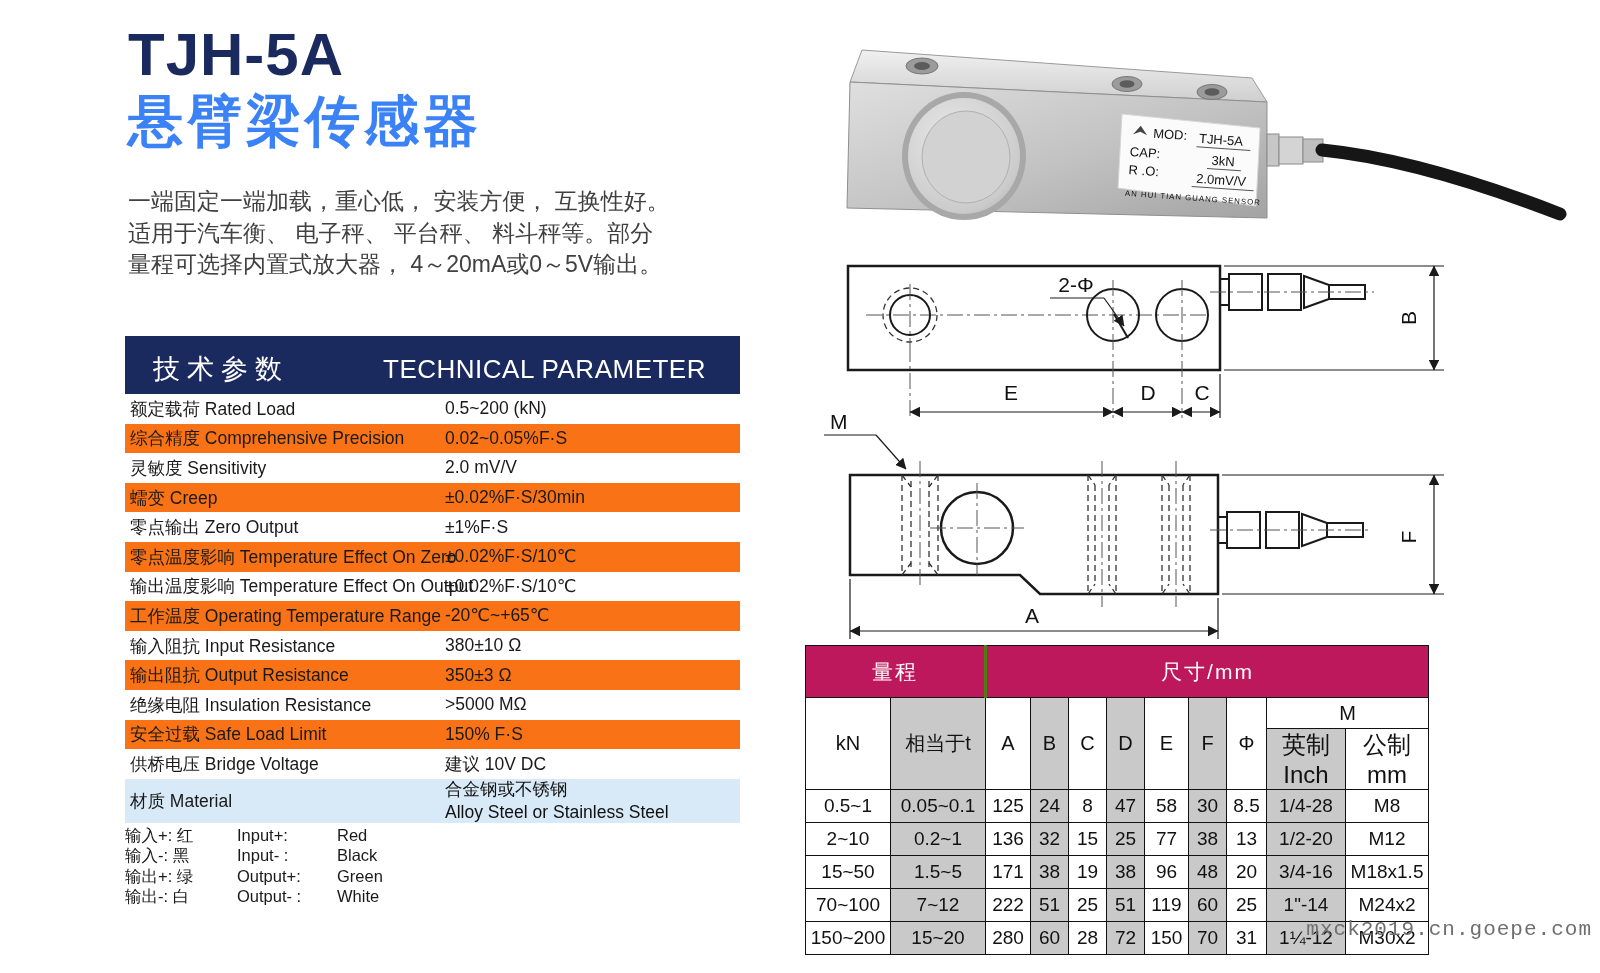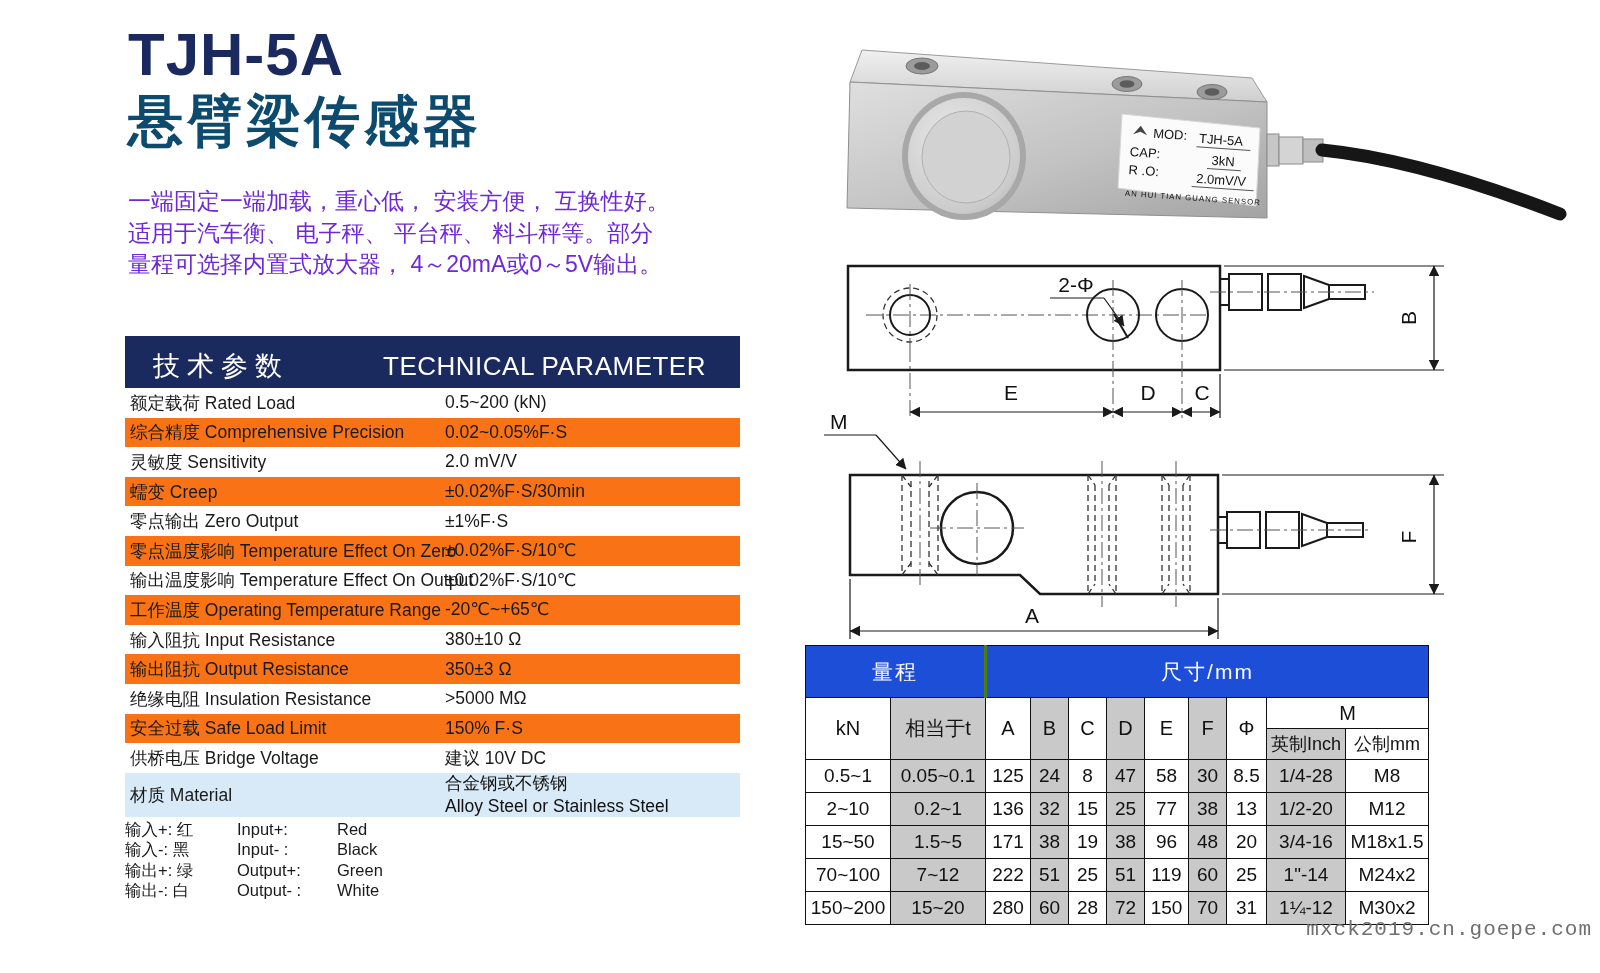--- a/index.html
+++ b/index.html
@@ -5,25 +5,25 @@
   html,body{margin:0;padding:0}
   body{
     width:1600px;height:973px;position:relative;overflow:hidden;background:#fff;
     font-family:"Liberation Sans","DejaVu Sans",sans-serif;color:#111;
   }
   .abs{position:absolute}
 
   
   #title{left:128px;top:20px}
   #title .model{font-size:60px;font-weight:700;color:#1b2a5e;line-height:70px;letter-spacing:1px}
-  #title .pname{font-size:55px;font-weight:700;color:#0c4a6e;line-height:62px;letter-spacing:4px}
-  #desc{left:128px;top:186px;width:608px;font-size:23px;color:#6d28d9;line-height:31.5px}
+  #title .pname{font-size:55px;font-weight:700;color:#3b82f6;line-height:62px;letter-spacing:4px}
+  #desc{left:128px;top:186px;width:608px;font-size:23px;color:#404040;line-height:31.5px}
 
   #tech{left:125px;top:336px;width:615px}
-  #tech-header{height:52px;background:#1b2a5e;color:#fff;display:flex;align-items:center;
+  #tech-header{height:58px;background:#1b2a5e;color:#fff;display:flex;align-items:center;
     justify-content:space-between;padding:8px 34px 0 28px;box-sizing:border-box}
   #tech-header .zh{font-size:27px;letter-spacing:7px}
   #tech-header .en{font-size:26px;letter-spacing:.5px}
 
   .trow{display:flex;align-items:center;height:29.6px;font-size:17.5px}
   .trow.alt{background:#f97316}
   .tlabel{width:320px;padding-left:5px;box-sizing:border-box;white-space:nowrap;color:#1a1a1a}
   .tvalue{flex:1;color:#1a1a1a;white-space:nowrap}
 
   .trow-material{display:flex;align-items:center;height:44px;background:#d8eaf8;font-size:17.5px}
@@ -39,24 +39,24 @@
   .oln{fill:none;stroke:#1a1a1a;stroke-width:2.5}
   .mln{fill:none;stroke:#1a1a1a;stroke-width:2}
   .thin{fill:none;stroke:#1a1a1a;stroke-width:1.2}
   .cl{fill:none;stroke:#555;stroke-width:1;stroke-dasharray:16 4 3 4}
   .dsh{fill:none;stroke:#333;stroke-width:1.3;stroke-dasharray:6 4}
   .dimtxt{font-size:21px}
 
   
   #dimtable{left:805px;top:645px;border-collapse:collapse;table-layout:fixed;width:623px;font-size:19px}
   #dimtable th,#dimtable td{border:1.5px solid #111;text-align:center;padding:0;font-weight:400;overflow:hidden}
-  #dimtable .hdr1 th{background:#1d4ed8;color:#fff;font-size:21px;height:51px;letter-spacing:2px}
+  #dimtable .hdr1 th{background:#be185d;color:#fff;font-size:21px;height:51px;letter-spacing:2px}
   #dimtable .hdr1 th + th{border-left:3px solid #4d7c0f}
   #dimtable .hdr2 th{height:30px;font-size:20px}
-  #dimtable .hdr3 th{height:30px;font-size:18px}
+  #dimtable .hdr3 th{height:30px;font-size:24px}
   #dimtable td{height:32px}
   #dimtable .g{background:#c9c9c9}
 
   #watermark{right:8px;top:918px;font-family:"Liberation Mono","DejaVu Sans Mono",monospace;
     font-size:21px;color:#6f6f6f;letter-spacing:1px}
 </style>
 </head>
 <body>
 
 <div class="abs" id="title">

